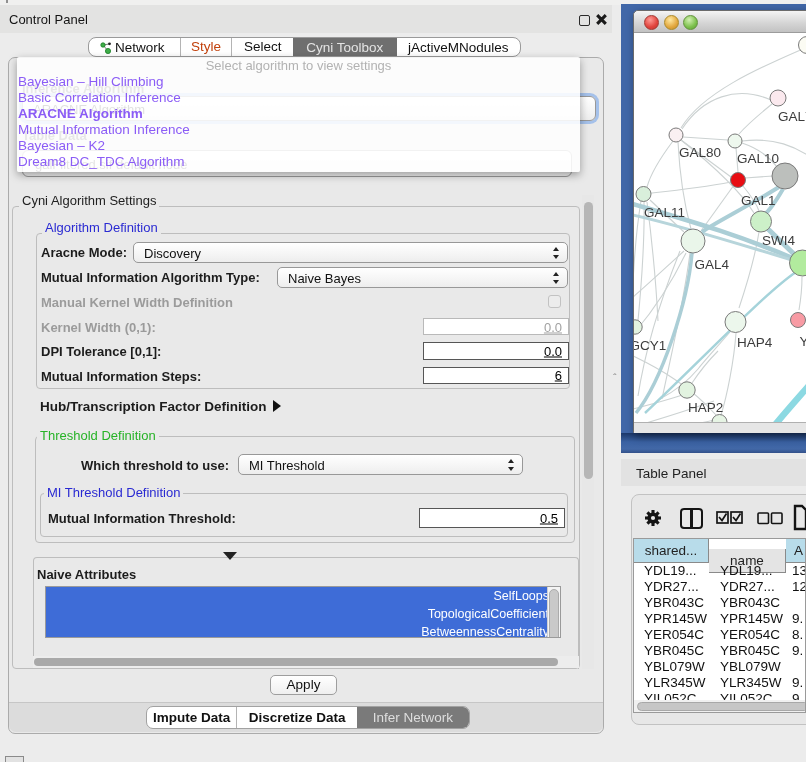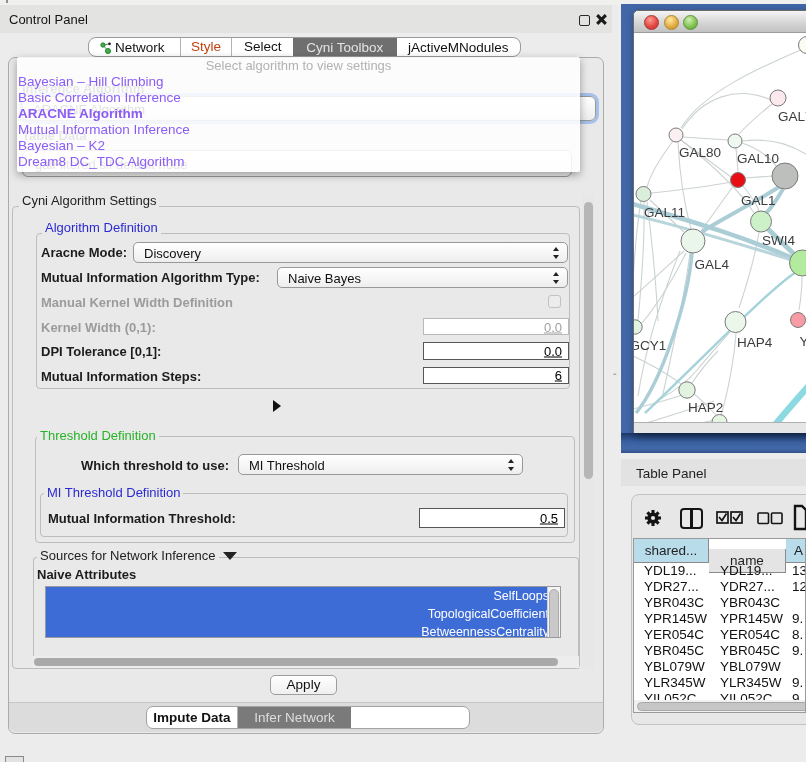--- a/index.html
+++ b/index.html
@@ -105,41 +105,41 @@
     </div>
   <div class="lbl" style="left:41px;top:344px;">DPI Tolerance [0,1]:</div>
   <div class="field" style="left:423px;top:342px;width:146px;height:17.5px;">
       <span>0.0</span>
     </div>
   <div class="lbl" style="left:41px;top:369px;">Mutual Information Steps:</div>
   <div class="field" style="left:423px;top:366.5px;width:146px;height:17.5px;">
       <span>6</span>
     </div>
 
+  <div class="lbl" style="left:40px;top:399px;font-size:13.5px;">Hub/Transcription Factor Definition</div>
   <div class="abs" style="left:273px;top:400px;width:0;height:0;border-top:6px solid transparent;border-bottom:6px solid transparent;border-left:8px solid #111;"></div>
 
   <div class="group" style="left:35px;top:436px;width:540px;height:107px;"></div>
   <div class="gtitle" style="left:37px;top:428px;color:#27b327;">Threshold Definition</div>
   <div class="lbl" style="left:81px;top:458px;">Which threshold to use:</div>
   <div class="combo" style="left:238px;top:454px;width:285px;height:21px;">
     <span class="ctext">MI Threshold</span>
       <span class="spin">
         <span class="u"></span>
         <span class="d"></span>
       </span>
   </div>
   <div class="group" style="left:40px;top:493px;width:528px;height:44px;"></div>
   <div class="gtitle" style="left:44px;top:485px;color:#2a2ad2;">MI Threshold Definition</div>
   <div class="lbl" style="left:48px;top:511px;">Mutual Information Threshold:</div>
   <div class="field" style="left:419px;top:508px;width:146px;height:20px;">
       <span>0.5</span>
     </div>
 
   <div class="group" style="left:33px;top:557px;width:546px;height:112px;border-bottom:none;border-radius:4px 4px 0 0;"></div>
-  <div class="gtitle" style="left:37px;top:548px;color:#222;font-weight:normal;">Sources for Network Inference</div>
   <div class="abs" style="left:223px;top:552px;width:0;height:0;border-left:7px solid transparent;border-right:7px solid transparent;border-top:8px solid #222;"></div>
   <div class="lbl" style="left:37px;top:567px;">Naive Attributes</div>
 
   <div class="abs" style="left:45px;top:586px;width:516px;height:52px;background:#ffffff;border:1px solid #9a9a9a;box-sizing:border-box;overflow:hidden;text-align:right;">
     <div style="position:absolute;left:0;top:0;width:503px;height:70px;background:#3e6cd7;color:#fff;font-size:12.5px;line-height:18px;padding-left:8px;box-sizing:border-box;">
       SelfLoops<br>TopologicalCoefficient<br>BetweennessCentrality<br>gal4RGexp
     </div>
     <div style="position:absolute;right:0;top:0;width:13px;height:70px;background:#f4f4f4;border-left:1px solid #d0d0d0;box-sizing:border-box;"></div>
     <div style="position:absolute;right:1.5px;top:2px;width:10px;height:56px;background:#c9c9c9;border:1px solid #ababab;border-radius:5px;box-sizing:border-box;"></div>
   </div>
@@ -147,20 +147,21 @@
   <div class="abs" style="left:34px;top:657.5px;width:524px;height:8.5px;background:#a9a9a9;border-radius:4px;"></div>
 
   <div class="abs" style="left:582px;top:195px;width:12px;height:474px;background:#e7e7e7;"></div>
   <div class="abs" style="left:583.5px;top:202px;width:9px;height:277px;background:#b6b6b6;border-radius:4.5px;"></div>
 
   <div class="abs" style="left:9px;top:702px;width:594px;height:29px;background:#dcdcdc;border-top:1px solid #c6c6c6;border-radius:0 0 7px 7px;"></div>
   <div class="abs" style="left:270px;top:675px;width:67px;height:20px;background:linear-gradient(180deg,#ffffff,#efefef);border:1px solid #9e9e9e;border-radius:5px;box-sizing:border-box;text-align:center;font-size:13.5px;line-height:18px;color:#111;">Apply</div>
 
   <div class="abs" style="left:146px;top:706px;width:324px;height:23px;background:#ffffff;border:1px solid #a2a2a2;border-radius:7px;box-sizing:border-box;overflow:hidden;display:flex;">
     <div style="width:91px;border-right:1px solid #b4b4b4;box-sizing:border-box;text-align:center;line-height:21px;font-size:13.5px;font-weight:bold;color:#111;">Impute Data</div>
+    <div style="width:120px;box-sizing:border-box;text-align:center;line-height:21px;font-size:13.5px;font-weight:bold;color:#111;">Discretize Data</div>
     <div style="width:113px;background:#7a7a7a;box-sizing:border-box;text-align:center;line-height:21px;font-size:13.5px;color:#dedede;">Infer Network</div>
   </div>
 
   <div class="abs" style="left:5px;top:756px;width:19px;height:10px;background:#e2e2e2;border:1.5px solid #8a8a8a;box-sizing:border-box;"></div>
 
   <div class="abs" style="left:613px;top:372px;font-size:11px;color:#8a8a8a;">ˆ</div>
 
   <div class="abs" style="left:621px;top:4px;width:185px;height:449px;background:#4167a8;"></div>
     <div class="abs" style="left:621px;top:433px;width:185px;height:20px;background:linear-gradient(180deg,#1c386a 0%,#3a61a2 45%,#4268a7 80%,#33518a 100%);"></div>
 

